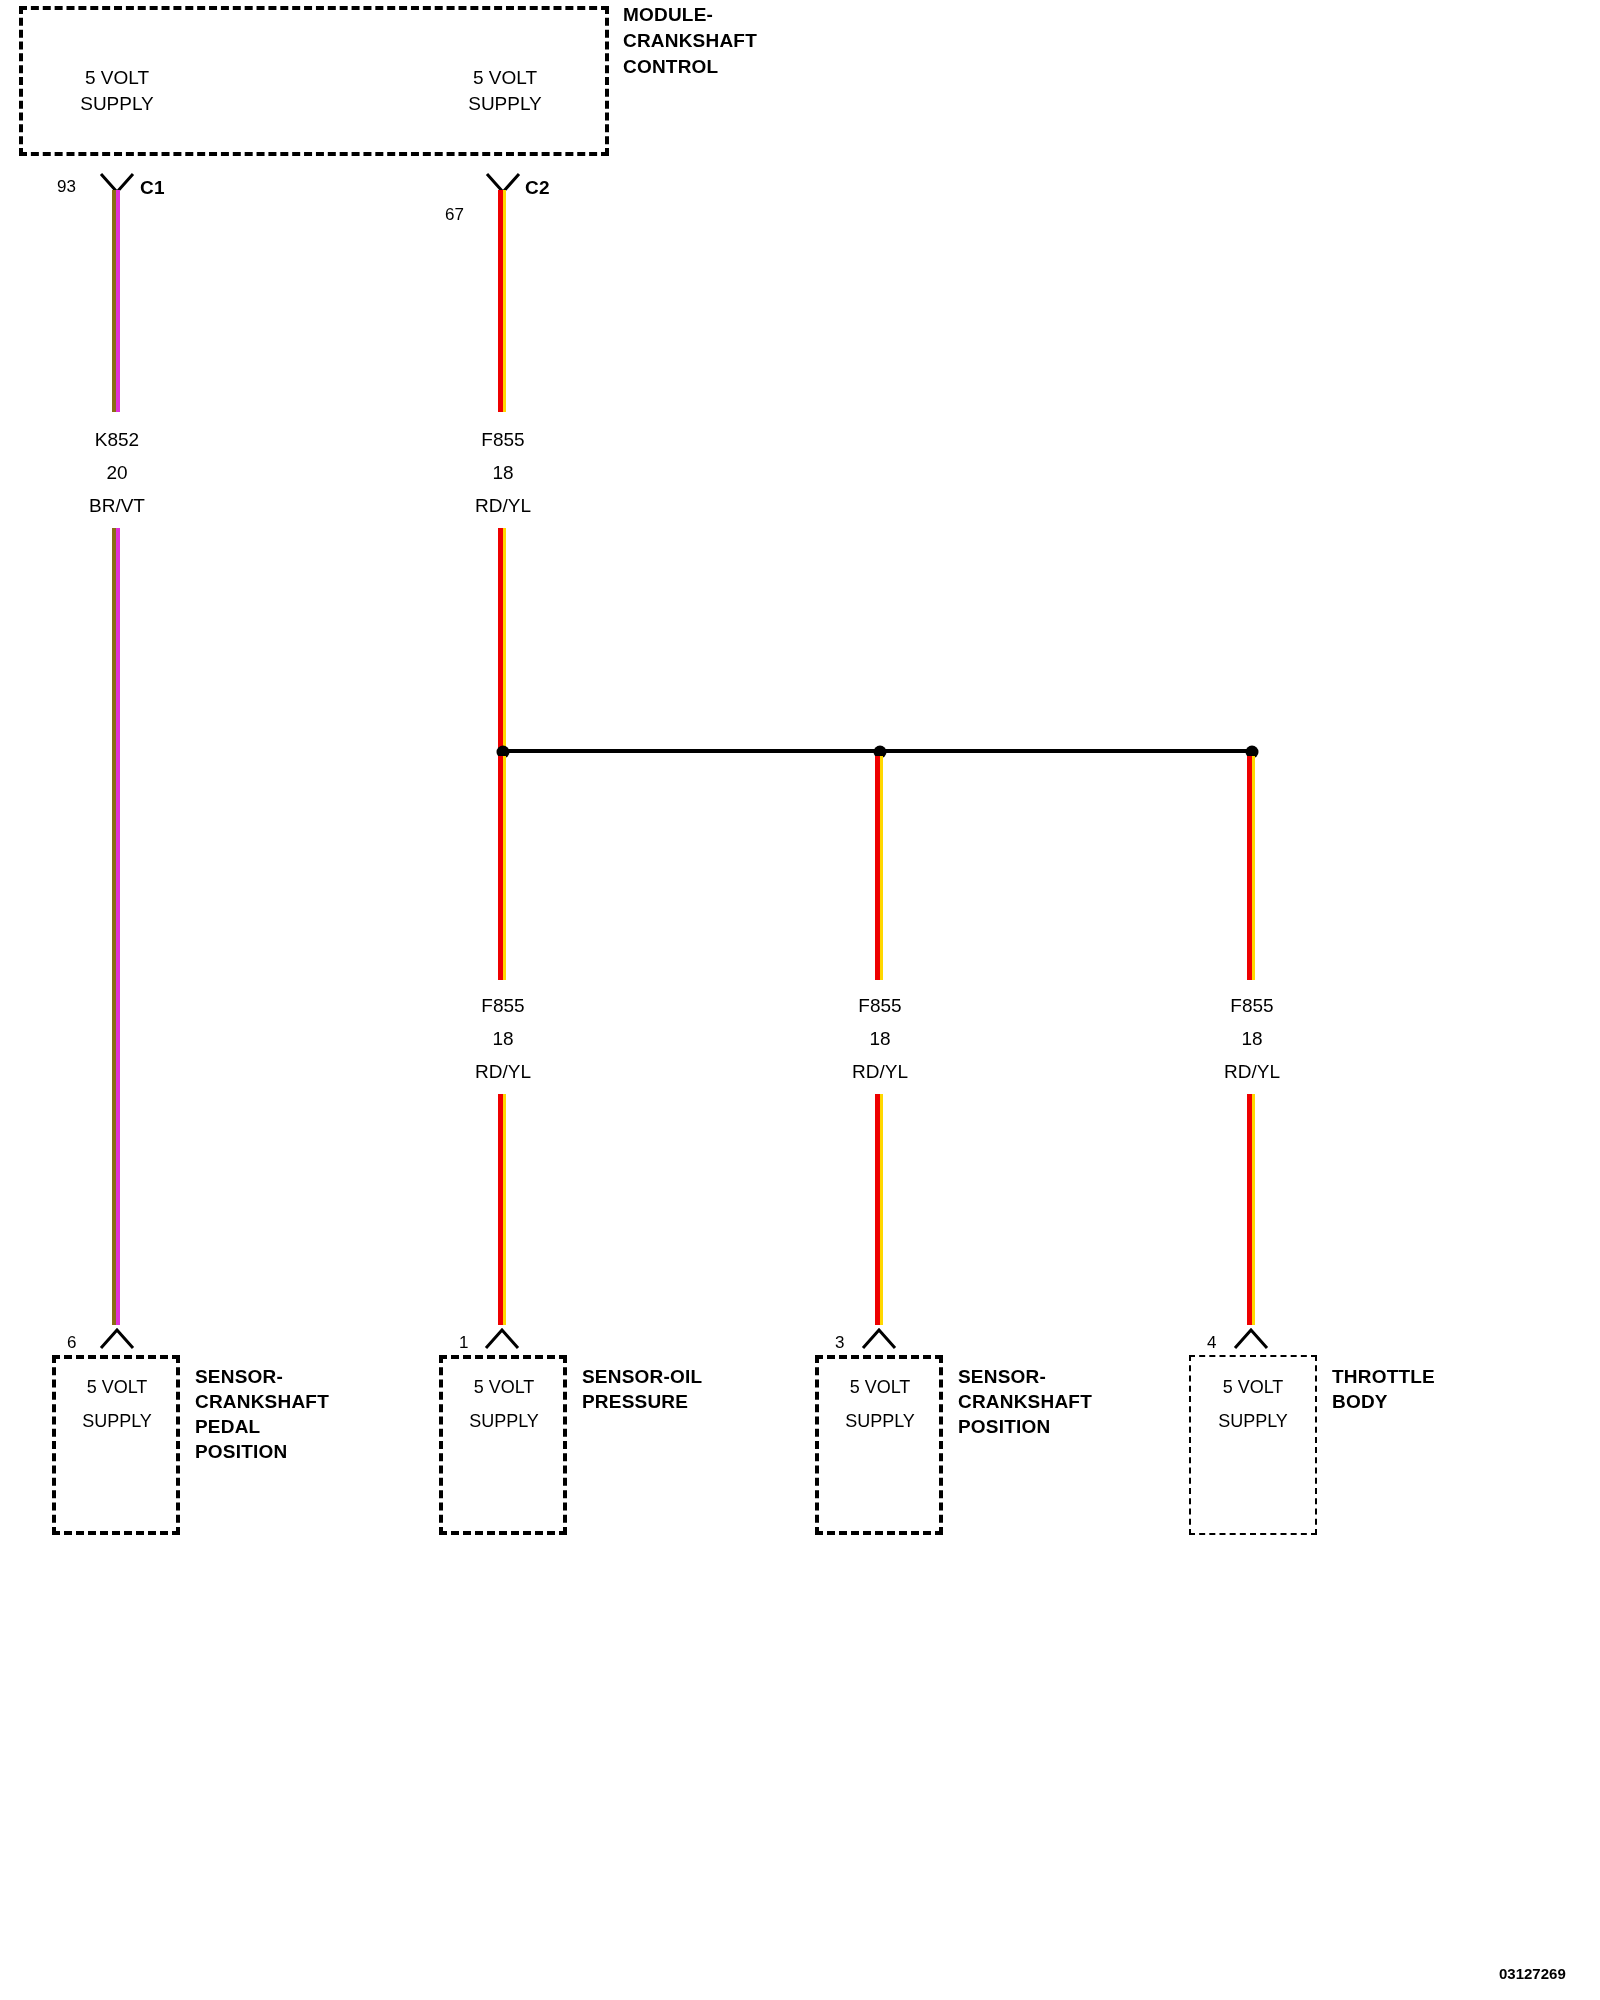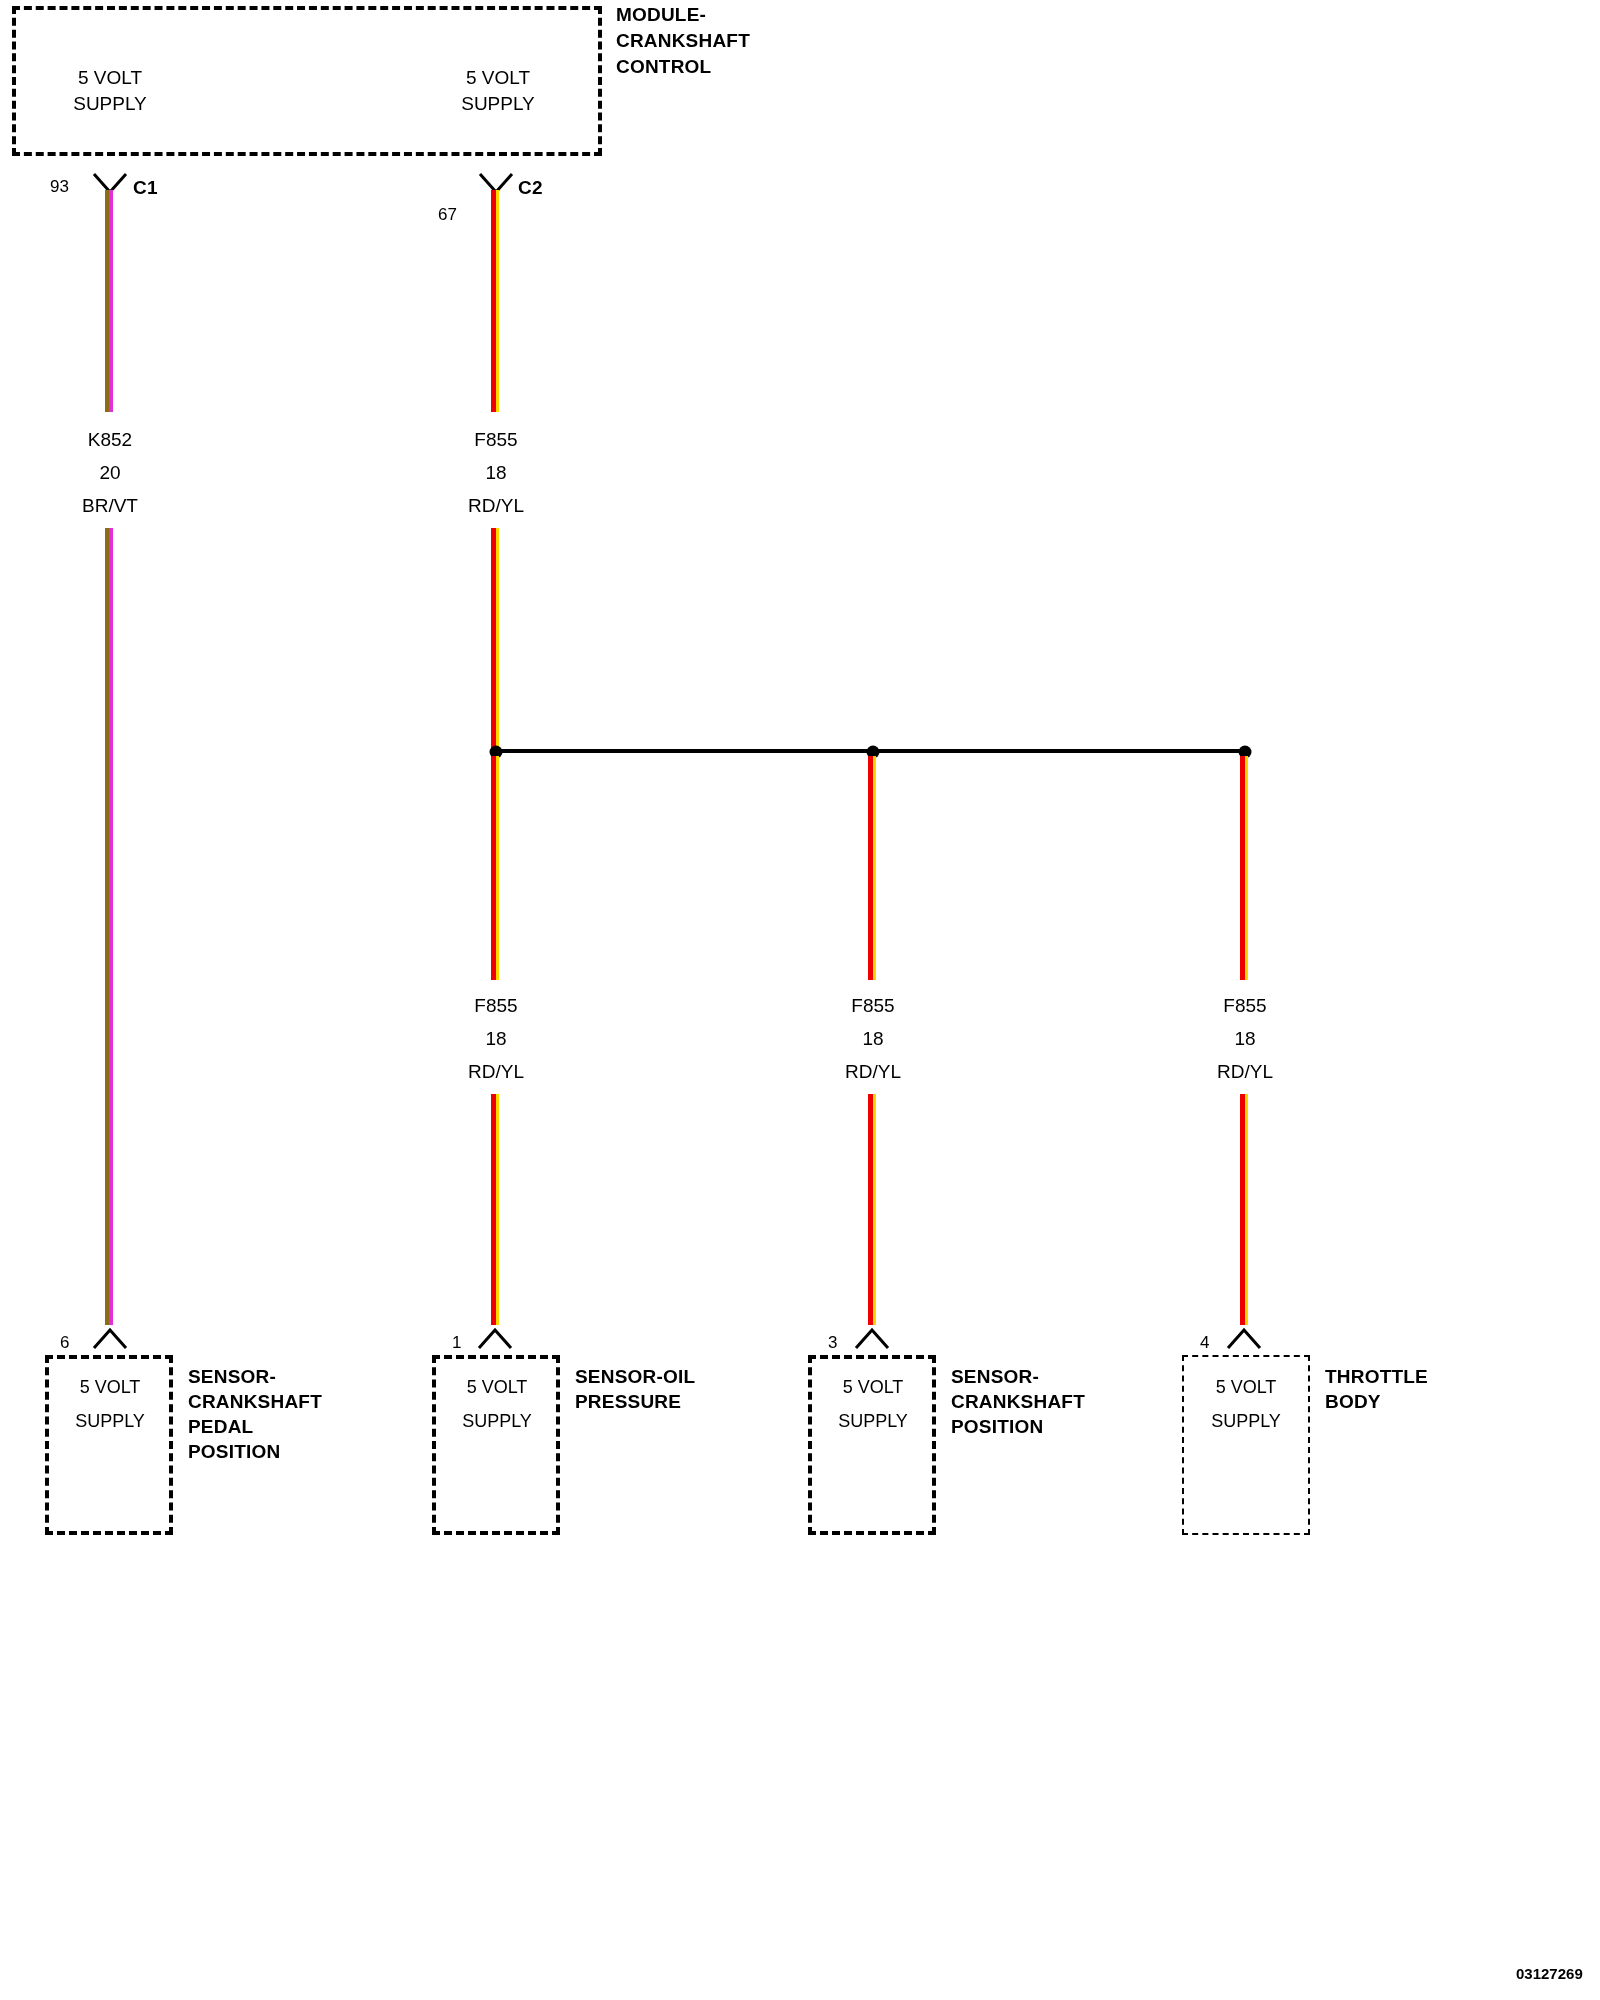--- a/index.html
+++ b/index.html
@@ -2,29 +2,29 @@
 <html><head>
 <meta charset="utf-8">
 <style>
   html,body{margin:0;padding:0;background:#ffffff;}
   body{
     width:1600px;height:2000px;position:relative;overflow:hidden;
     font-family:"Liberation Sans", sans-serif;
     color:#000;
     -webkit-font-smoothing:antialiased;
   }
-  .stage{position:absolute;left:0;top:0;width:1472px;height:2000px;}
+  .stage{position:absolute;left:7px;top:0;width:1472px;height:2000px;}
 
   
   .t{position:absolute;white-space:nowrap;font-size:19px;line-height:1;color:#000;}
   .t.bold{font-weight:bold;font-size:19px;letter-spacing:.2px;}
   .t.center{transform:translateX(-50%);}
   .t.small{font-size:18px;}
   .t.pin{font-size:17px;}
-  .t.id{font-size:15px;font-weight:bold;margin-left:24px;}
+  .t.id{font-size:15px;font-weight:bold;}
 
   
   .dashbox{
     position:absolute;
     border:4px dashed #000;
     box-sizing:border-box;
     background:transparent;
   }
   .dashbox.thin{border:2px dashed #000;}
 

